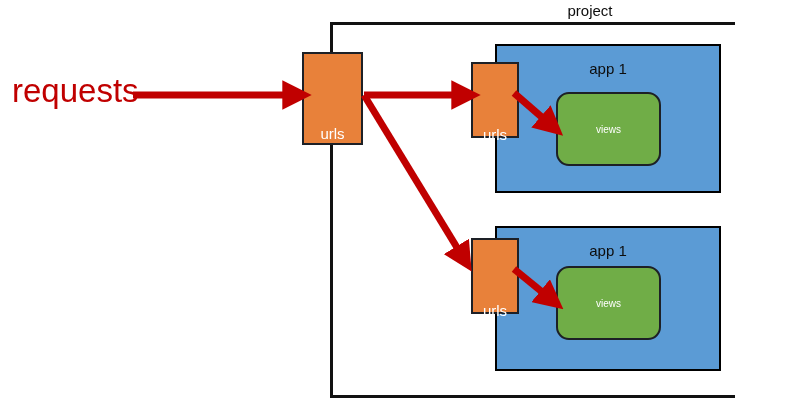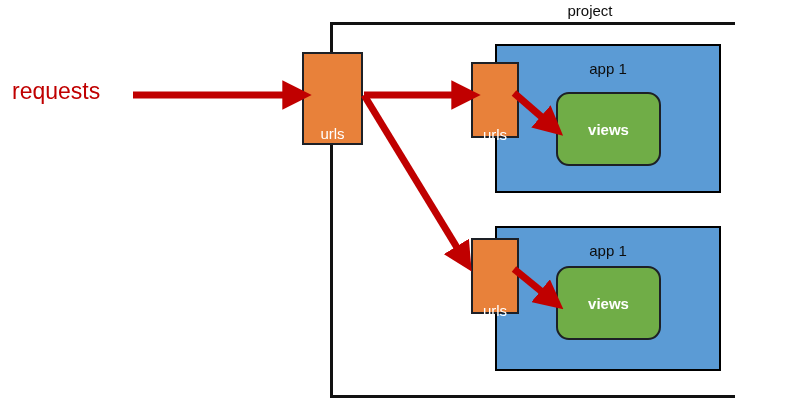--- a/index.html
+++ b/index.html
@@ -64,24 +64,23 @@
     border-radius: 13px;
     box-sizing: border-box;
   }
   .views-label {
     position: absolute;
     left: 0;
     top: 50%;
     width: 100%;
     transform: translateY(-50%);
     text-align: center;
-    font-size: 15px;
+    font-size: 10px;
     color: #ffffff;
     white-space: nowrap;
-    font-weight: bold;
   }
 
   
   .urls-box {
     position: absolute;
     background: #E8813A;
     border: 2px solid #1d2026;
     box-sizing: border-box;
   }
   .urls-label {
@@ -95,21 +94,21 @@
     color: #ffffff;
     white-space: nowrap;
     margin-top: 34px;
   }
 
   
   .requests-label {
     position: absolute;
     left: 12px;
     top: 76px;
-    font-size: 23px;
+    font-size: 33px;
     color: #C00000;
     line-height: 30px;
     white-space: nowrap;
   }
 
   
   .arrow-layer {
     position: absolute;
     left: 0;
     top: 0;

